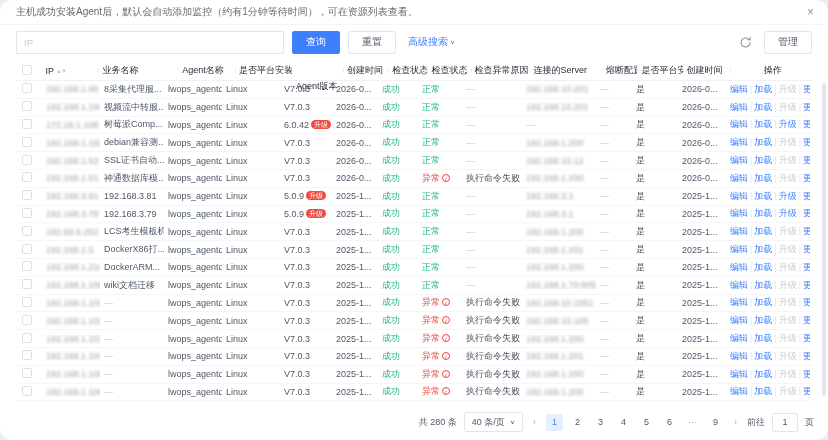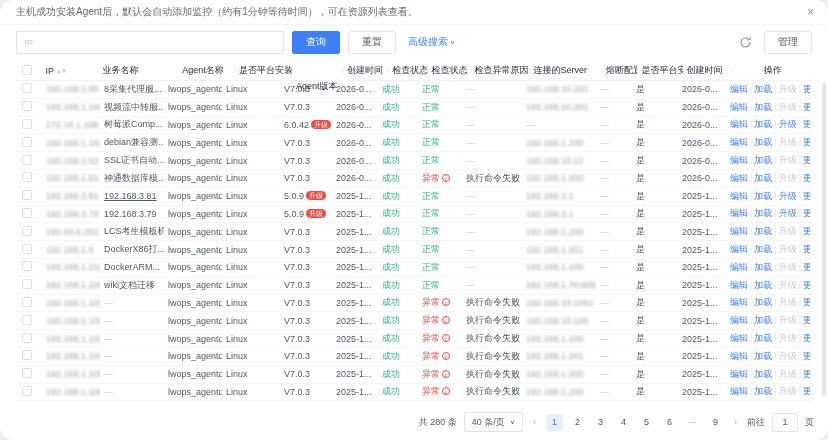--- a/index.html
+++ b/index.html
@@ -212,21 +212,21 @@
           <div class="td" style="width: 60px;"><span>执行命令失败</span></div>
           <div class="td" style="width: 74px;"><span class="blur">192.168.1.200</span></div>
           <div class="td" style="width: 36px;"><span class="dash">—</span></div>
           <div class="td" style="width: 46px;"><span>是</span></div>
           <div class="td" style="width: 48px;"><span>2026-0...</span></div>
           <div class="td center" style="width: 84px;"><span class="op">编辑</span><span class="op-sep">|</span><span class="op">加载</span><span class="op-sep">|</span><span class="op disabled">升级</span><span class="op-sep">|</span><span class="op">更多</span></div>
         </div>
         <div class="tr">
           <div class="td" style="width: 26px;"><span class="checkbox"></span></div>
           <div class="td" style="width: 58px;"><span class="blur">192.168.3.81</span></div>
-          <div class="td" style="width: 64px; text-decoration: underline;"><span>192.168.3.81</span></div>
+          <div class="td" style="width: 64px;"><span>192.168.3.81</span></div>
           <div class="td" style="width: 58px;"><span>lwops_agentd</span></div>
           <div class="td" style="width: 58px;"><span>Linux</span></div>
           <div class="td" style="width: 52px;"><span>5.0.9</span><span class="badge">升级</span></div>
           <div class="td" style="width: 46px;"><span>2025-1...</span></div>
           <div class="td" style="width: 40px;"><span class="green">成功</span></div>
           <div class="td" style="width: 44px;"><span class="green">正常</span></div>
           <div class="td" style="width: 60px;"><span class="dash">—</span></div>
           <div class="td" style="width: 74px;"><span class="blur">192.168.3.1</span></div>
           <div class="td" style="width: 36px;"><span class="dash">—</span></div>
           <div class="td" style="width: 46px;"><span>是</span></div>

